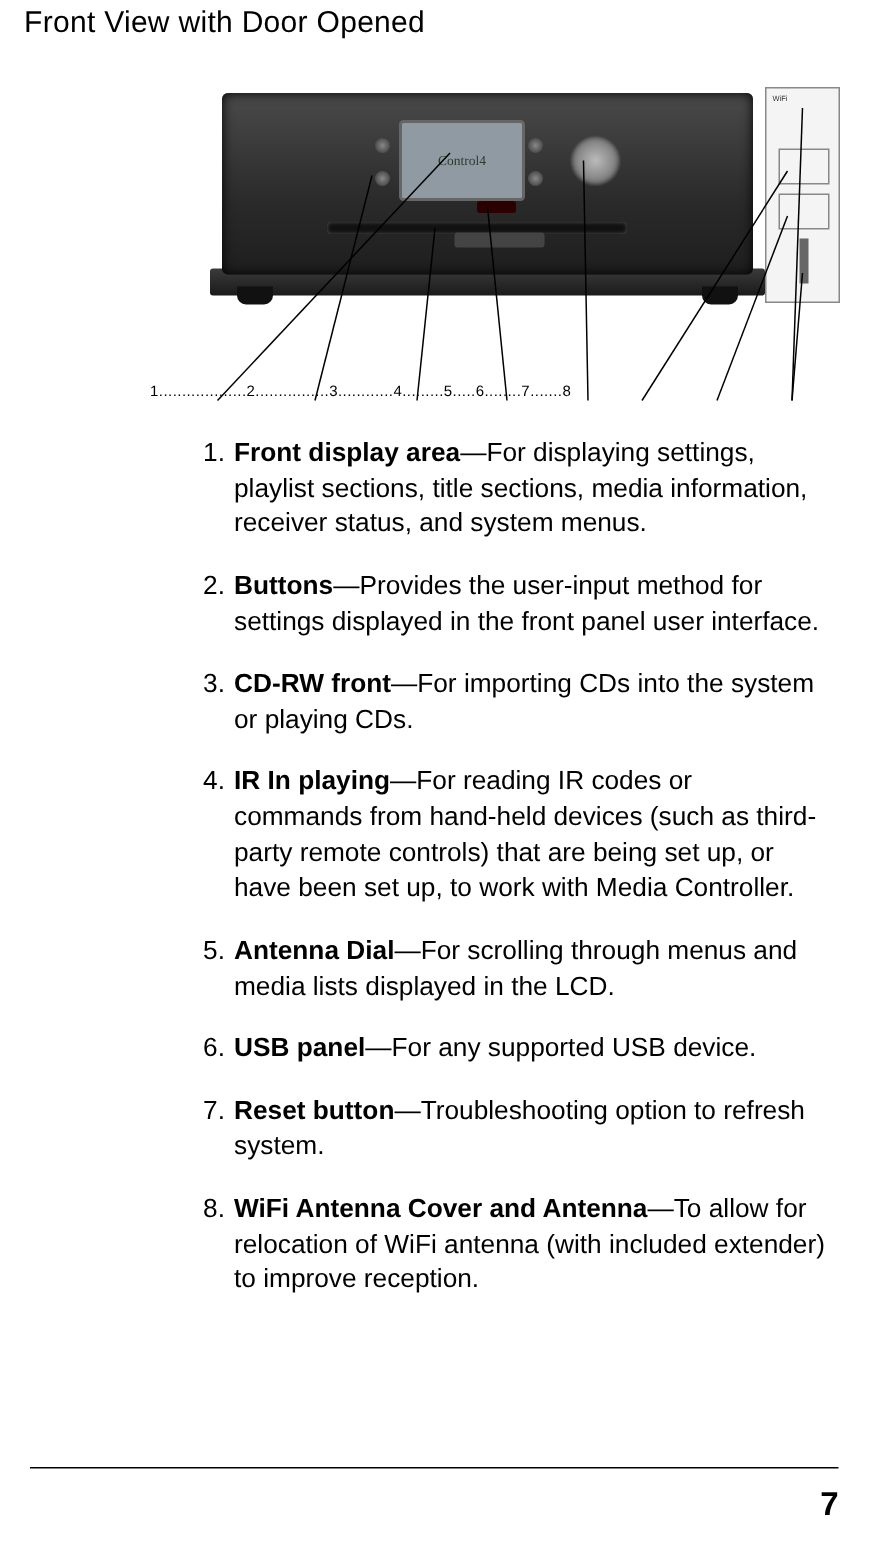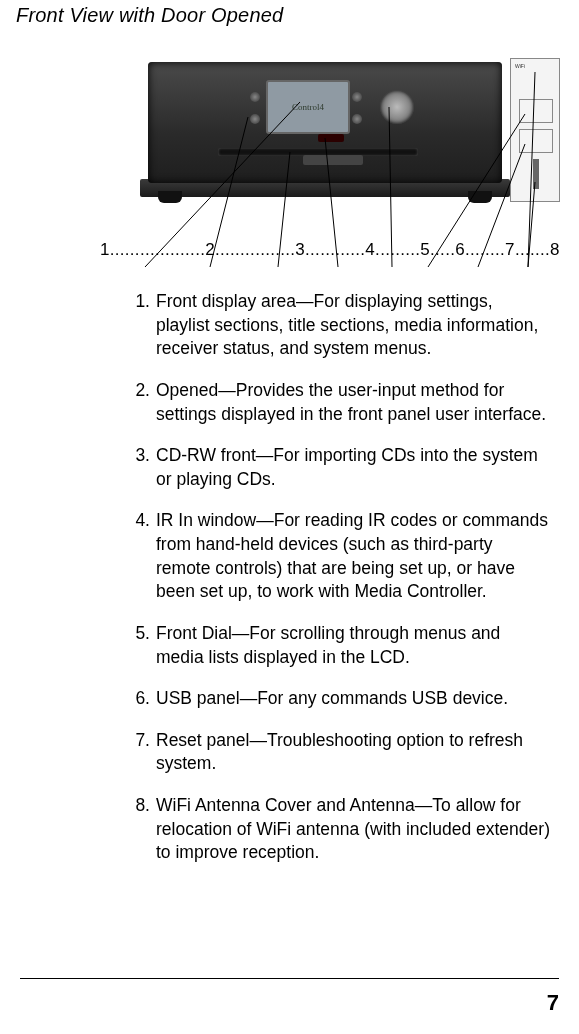--- a/index.html
+++ b/index.html
@@ -8,21 +8,20 @@
     height: 1034px;
     font-family: Arial, Helvetica, sans-serif;
     color: #000;
     position: relative;
     box-sizing: border-box;
   }
   .page-title {
     position: absolute;
     left: 16px;
     top: 4px;
-    font-style: italic;
     font-size: 20px;
     letter-spacing: 0.2px;
   }
   
   .diagram {
     position: absolute;
     left: 140px;
     top: 62px;
     width: 400px;
     height: 150px;
@@ -150,23 +149,23 @@
     left: -40px;
     top: 0;
     width: 460px;
     height: 215px;
     pointer-events: none;
   }
   
   .num-ruler {
     position: absolute;
     left: 100px;
-    top: 240px;
+    top: 256px;
     width: 460px;
-    font-size: 17px;
+    font-size: 10px;
     white-space: nowrap;
     letter-spacing: 0.3px;
   }
   
   .list {
     position: absolute;
     left: 120px;
     top: 290px;
     width: 430px;
   }
@@ -179,21 +178,21 @@
   .list .num {
     width: 30px;
     flex: 0 0 30px;
     text-align: right;
     padding-right: 6px;
   }
   .list .txt {
     flex: 1;
   }
   .list .term {
-    font-weight: normal;
+    font-weight: bold;
     text-align: right;
   }
   
   .footline {
     position: absolute;
     left: 20px;
     right: 20px;
     top: 978px;
     border-top: 1px solid #000;
   }
@@ -262,51 +261,51 @@
 <div class="list">
   <div class="li">
     <div class="num">1.</div>
     <div class="txt">
       <span class="term">Front display area</span><span>—For displaying settings, playlist sections, title sections, media information, receiver status, and system menus.</span>
     </div>
   </div>
   <div class="li">
     <div class="num">2.</div>
     <div class="txt">
-      <span class="term">Opened</span><span>—Provides the user-input method for settings displayed in the front panel user interface.</span>
+      <span class="term">Buttons</span><span>—Provides the user-input method for settings displayed in the front panel user interface.</span>
     </div>
   </div>
   <div class="li">
     <div class="num">3.</div>
     <div class="txt">
       <span class="term">CD-RW front</span><span>—For importing CDs into the system or playing CDs.</span>
     </div>
   </div>
   <div class="li">
     <div class="num">4.</div>
     <div class="txt">
-      <span class="term">IR In window</span><span>—For reading IR codes or commands from hand-held devices (such as third-party remote controls) that are being set up, or have been set up, to work with Media Controller.</span>
+      <span class="term">IR In playing</span><span>—For reading IR codes or commands from hand-held devices (such as third-party remote controls) that are being set up, or have been set up, to work with Media Controller.</span>
     </div>
   </div>
   <div class="li">
     <div class="num">5.</div>
     <div class="txt">
-      <span class="term">Front Dial</span><span>—For scrolling through menus and media lists displayed in the LCD.</span>
+      <span class="term">Antenna Dial</span><span>—For scrolling through menus and media lists displayed in the LCD.</span>
     </div>
   </div>
   <div class="li">
     <div class="num">6.</div>
     <div class="txt">
-      <span class="term">USB panel</span><span>—For any commands USB device.</span>
+      <span class="term">USB panel</span><span>—For any supported USB device.</span>
     </div>
   </div>
   <div class="li">
     <div class="num">7.</div>
     <div class="txt">
-      <span class="term">Reset panel</span><span>—Troubleshooting option to refresh system.</span>
+      <span class="term">Reset button</span><span>—Troubleshooting option to refresh system.</span>
     </div>
   </div>
   <div class="li">
     <div class="num">8.</div>
     <div class="txt">
       <span class="term">WiFi Antenna Cover and Antenna</span><span>—To allow for relocation of WiFi antenna (with included extender) to improve reception.</span>
     </div>
   </div>
 </div>
 

